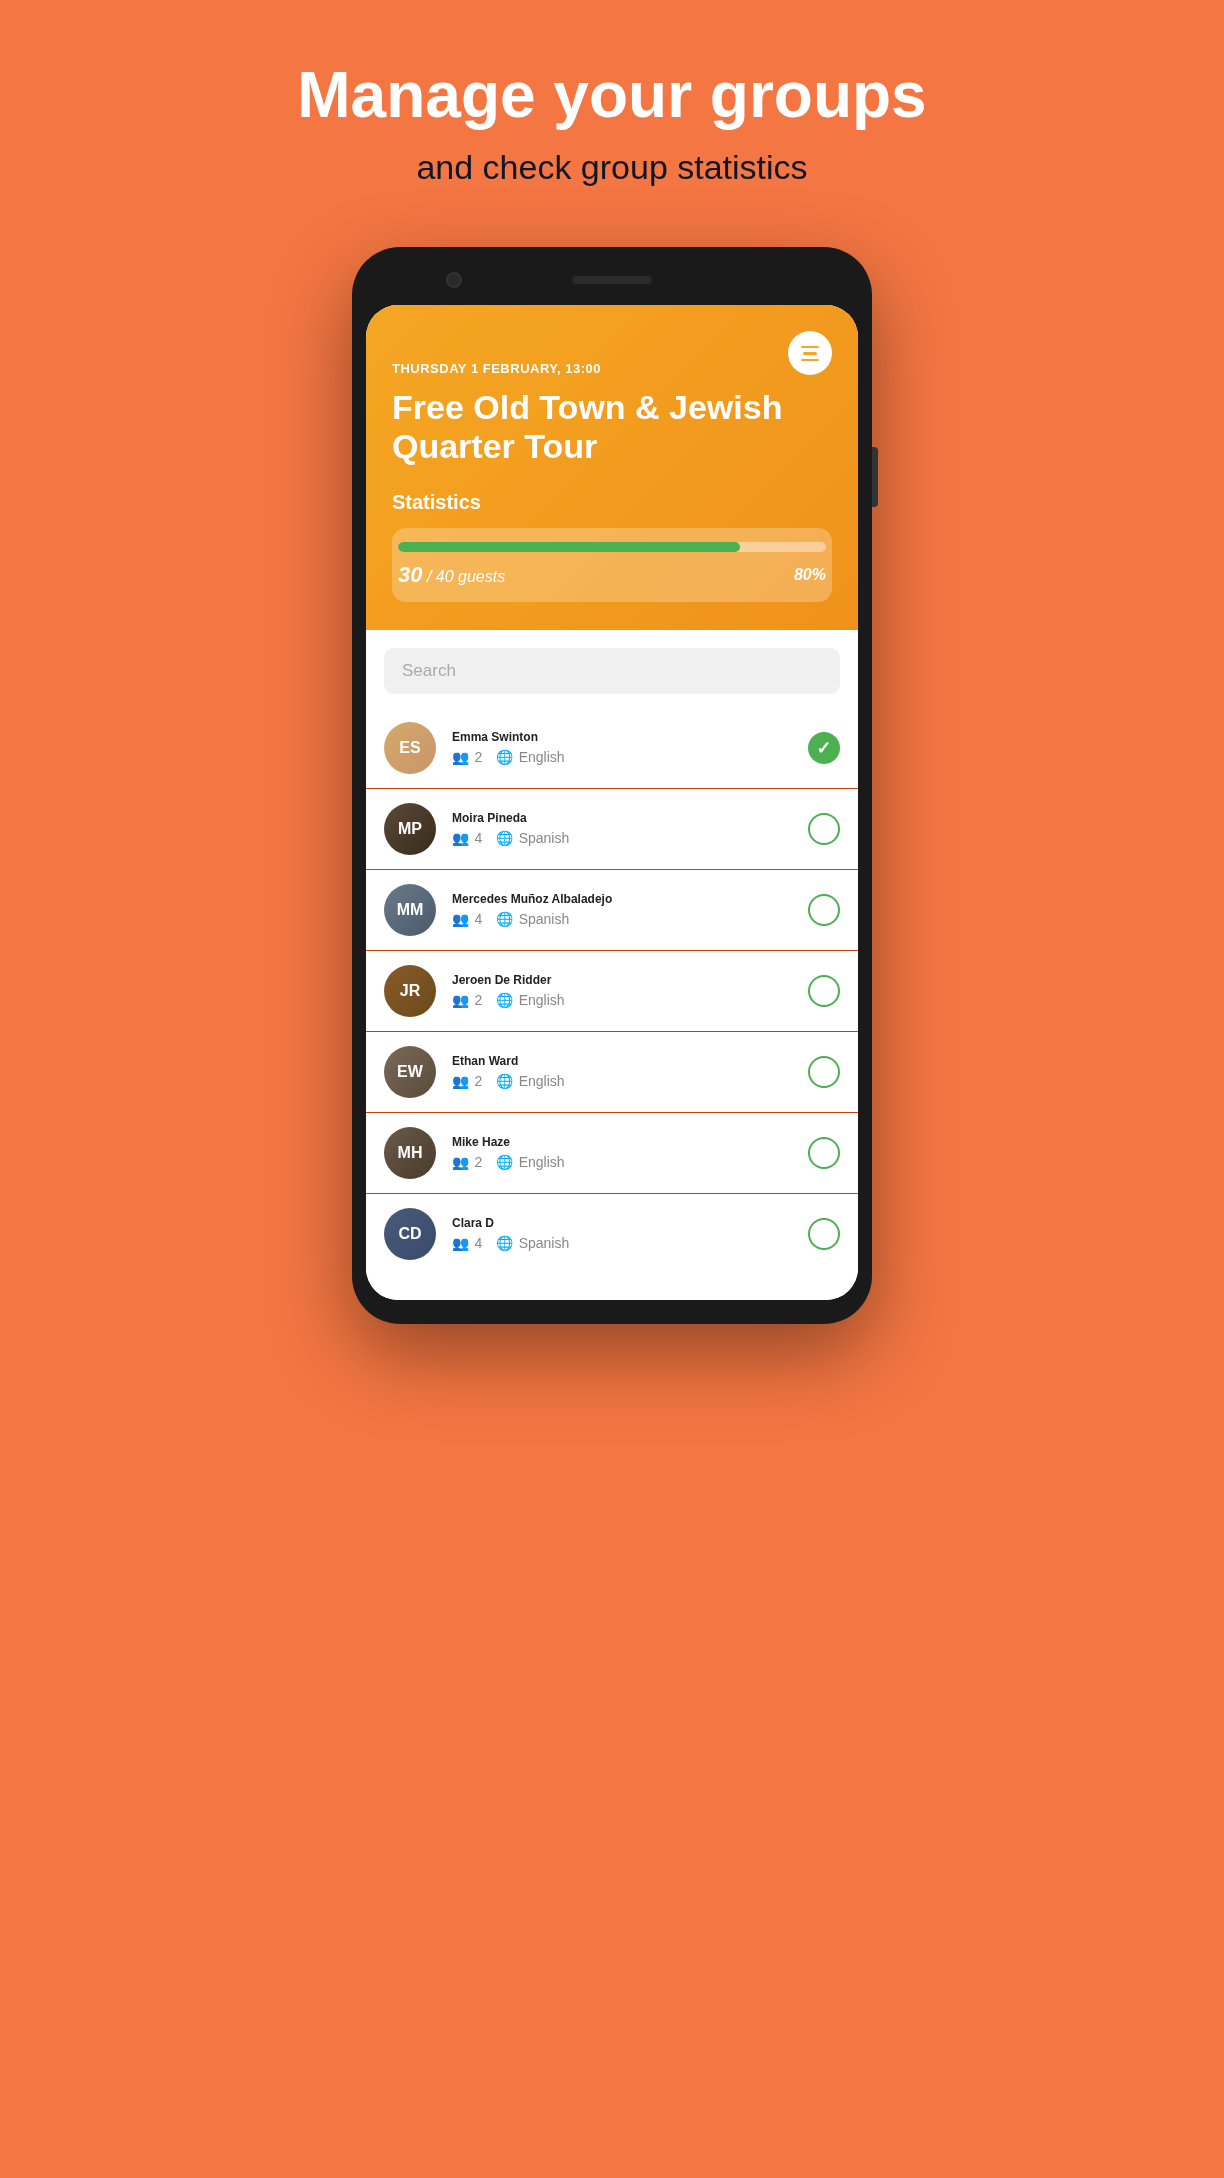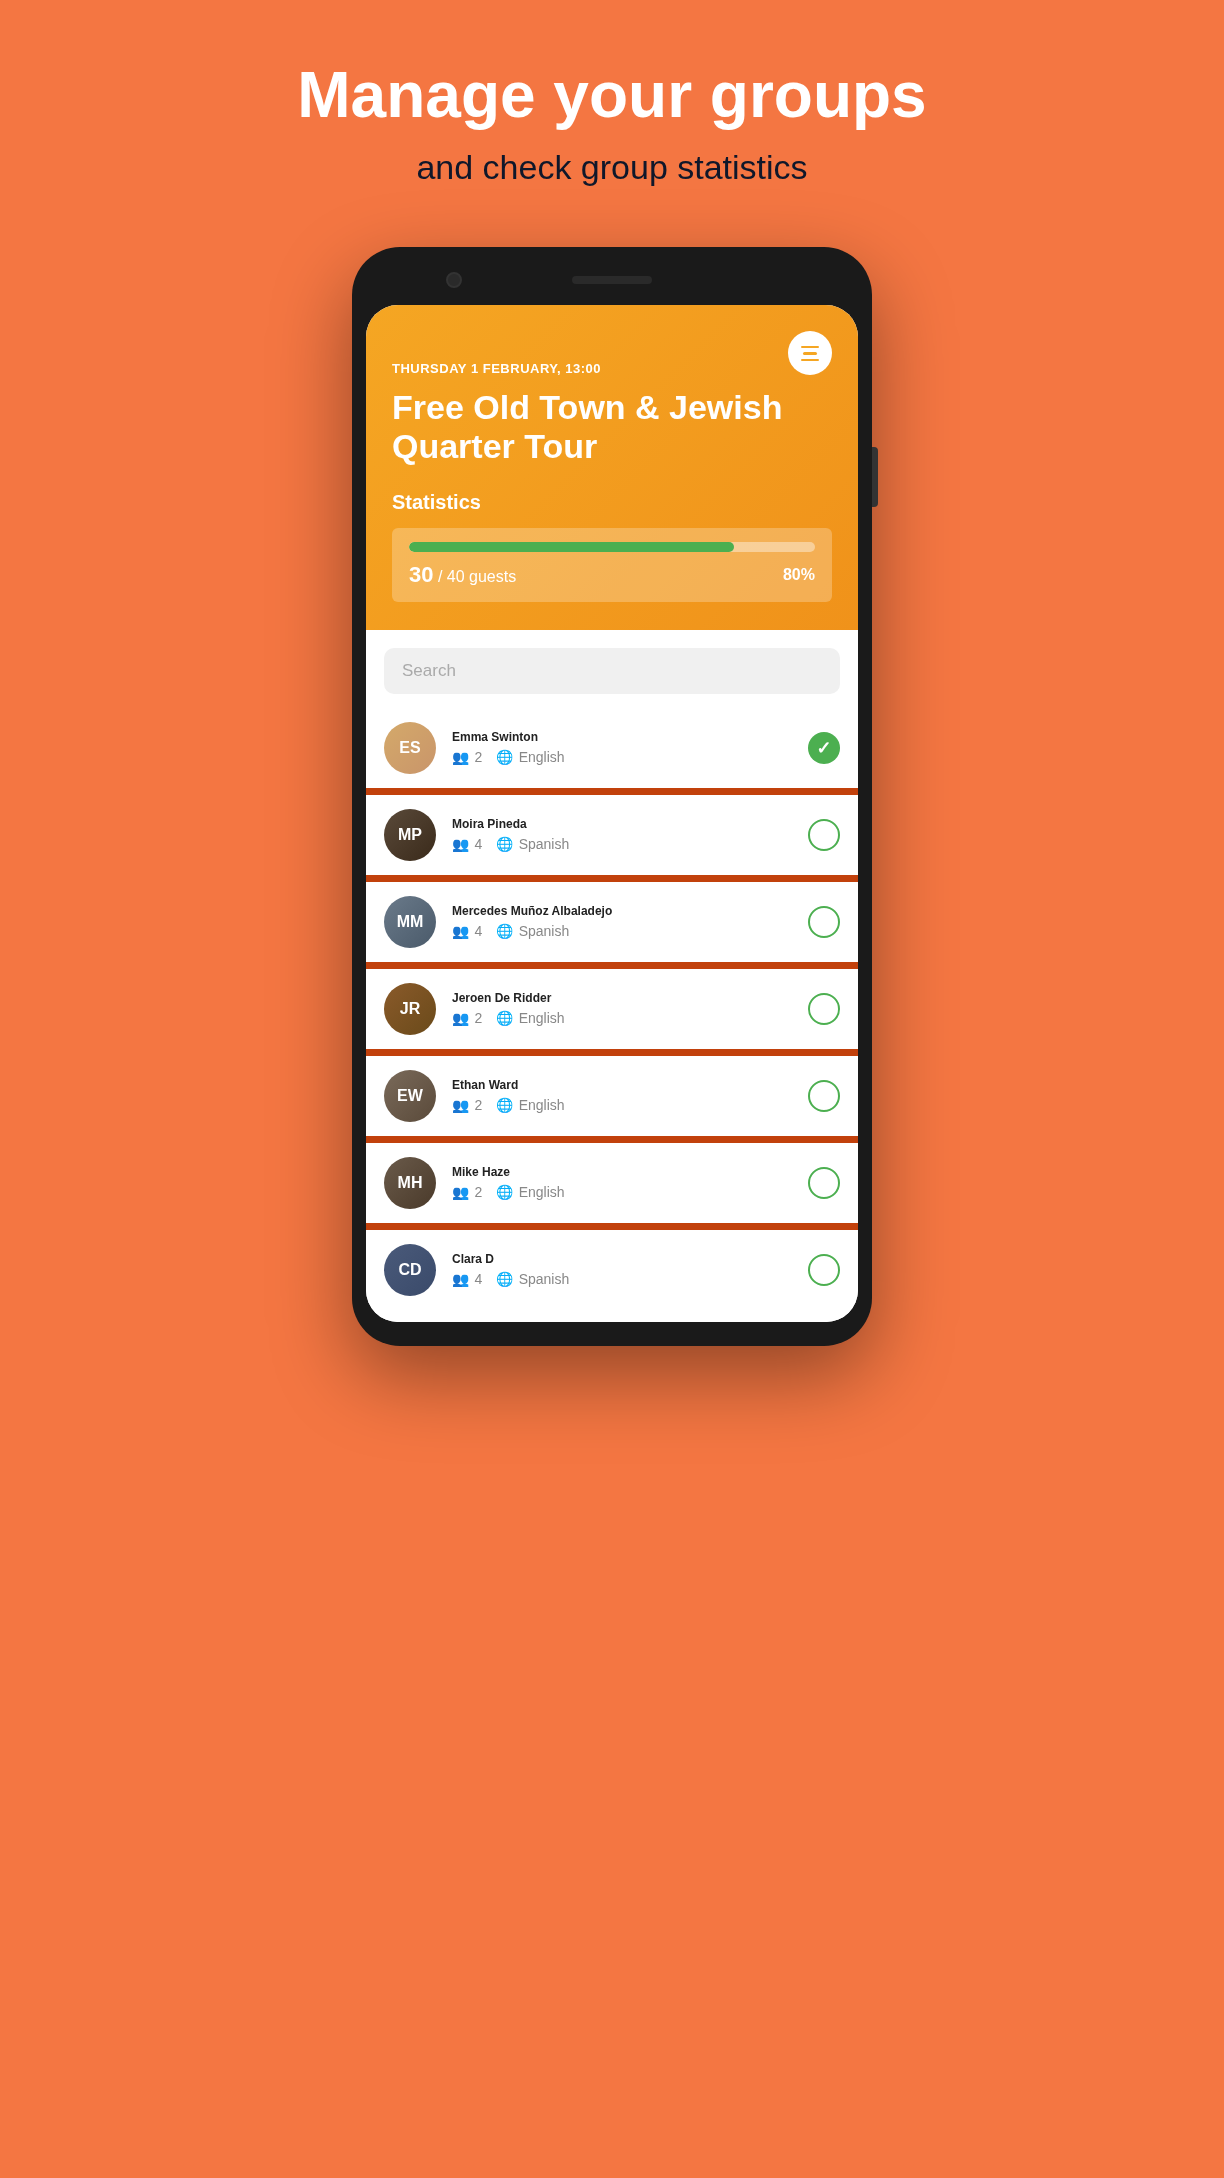--- a/index.html
+++ b/index.html
@@ -141,22 +141,23 @@
 
     .statistics-label {
       color: #fff;
       font-size: 20px;
       font-weight: 700;
       margin-bottom: 14px;
     }
 
     .progress-card {
       background: rgba(255,255,255,0.25);
-      border-radius: 6px;
-      padding: 14px 17px;
+      border-radius: 14px;
+      padding: 14px 6px;
+      font-style: italic;
     }
 
     .progress-bar-track {
       background: rgba(255,255,255,0.4);
       border-radius: 6px;
       height: 10px;
       margin-bottom: 10px;
       overflow: hidden;
     }
 
@@ -185,21 +186,21 @@
     .progress-pct {
       color: #fff;
       font-size: 16px;
       font-weight: 600;
       text-align: center;
     }
 
     
     .list-section {
       background: #fff;
-      padding: 18px 0 12px 0;
+      padding: 18px 0 26px 0;
     }
 
     .search-bar {
       margin: 0 18px 14px 18px;
       background: #f0f0f0;
       border-radius: 10px;
       padding: 13px 18px;
       display: flex;
       align-items: center;
     }
@@ -207,21 +208,21 @@
     .search-text {
       color: #aaa;
       font-size: 17px;
     }
 
     
     .guest-item {
       display: flex;
       align-items: center;
       padding: 14px 18px;
-      border-bottom: 7px solid #c2410c;
+      border-bottom: 1px solid #c2410c;
     }
 
     .guest-item:last-child {
       border-bottom: none;
     }
 
     .avatar {
       width: 52px;
       height: 52px;
       border-radius: 50%;

